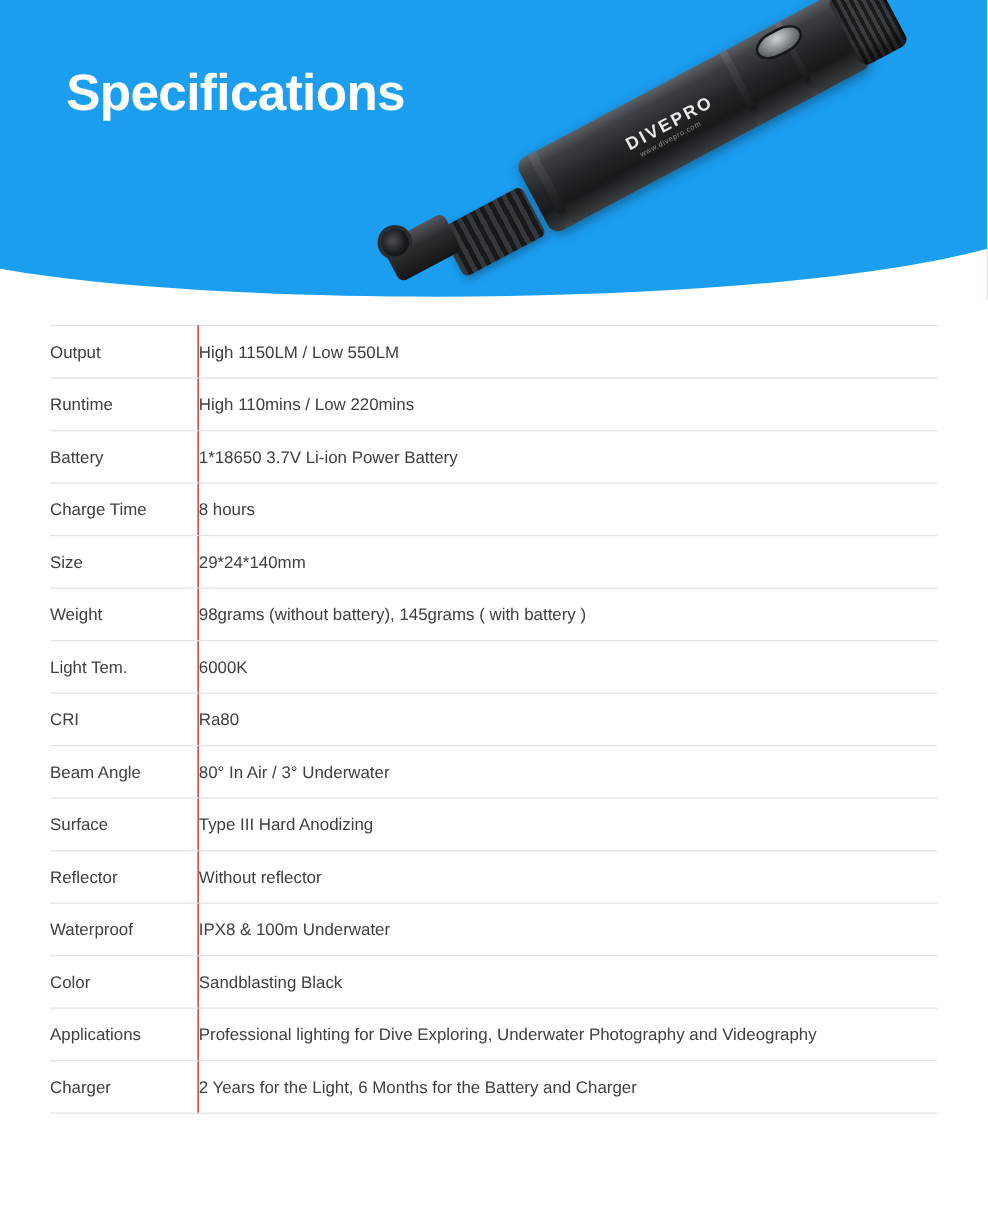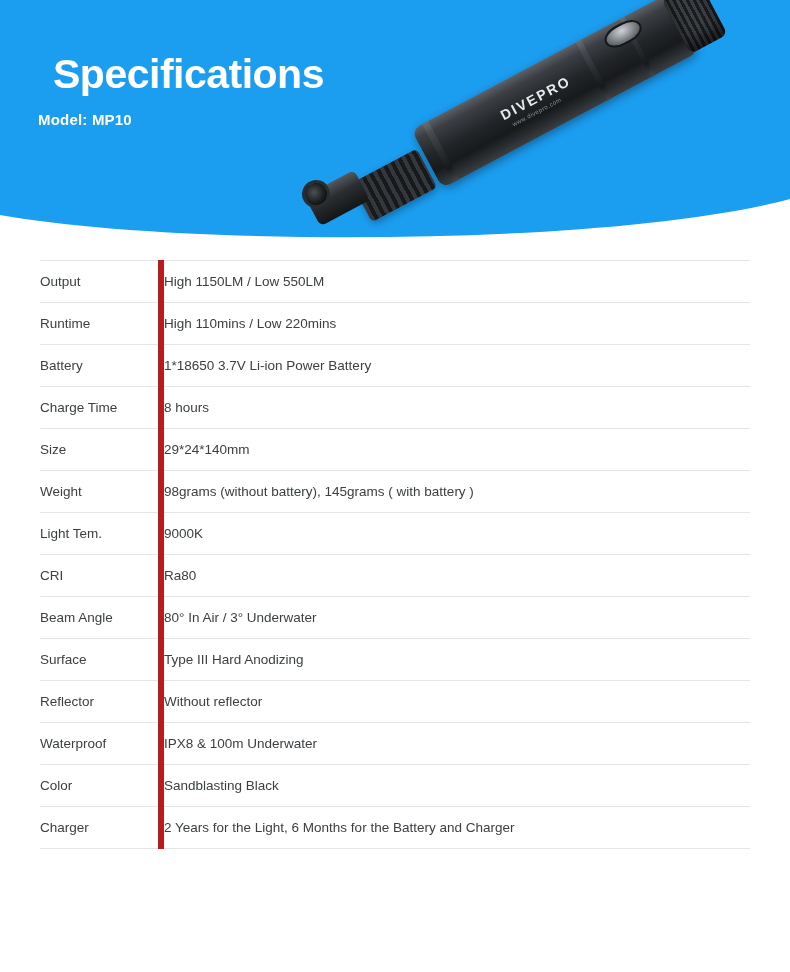--- a/index.html
+++ b/index.html
@@ -187,21 +187,21 @@
   table.specs td {
     border-bottom: 1px solid #e2e4e7;
     vertical-align: middle;
     font-size: 13.5px;
     color: #3c4043;
     padding: 0;
   }
   td.k {
     width: 118px;
     padding-left: 15px;
-    border-right: 6px solid #b91c1c;
+    border-right: 1px solid #b91c1c;
     color: #3c4043;
   }
   td.v {
     padding-left: 18px;
     color: #3c4043;
   }
   table.specs tr:first-child td { border-top: 1px solid #e2e4e7; }
 </style>
 </head>
 <body>
@@ -220,21 +220,20 @@
         <div class="brand-url">www.divepro.com</div>
       </div>
       <div class="neck"></div>
       <div class="head"></div>
       <div class="lens"></div>
     </div>
   </div>
 
   <div class="banner-text">
     <h1 class="banner-title">Specifications</h1>
-    <div class="banner-sub">Model: MP10</div>
   </div>
 
   <div class="banner-curve">
     <svg viewBox="0 0 790 60" preserveAspectRatio="none" aria-hidden="true">
       <path d="M0,60 L0,34 C180,66 610,66 790,18 L790,60 Z" fill="#ffffff"></path>
     </svg>
   </div>
 </div>
 
 <div class="table-wrap">
@@ -259,21 +258,21 @@
       <tr>
           <td class="k">Size</td>
           <td class="v">29*24*140mm</td>
         </tr>
       <tr>
           <td class="k">Weight</td>
           <td class="v">98grams (without battery), 145grams ( with battery )</td>
         </tr>
       <tr>
           <td class="k">Light Tem.</td>
-          <td class="v">9000K</td>
+          <td class="v">6000K</td>
         </tr>
       <tr>
           <td class="k">CRI</td>
           <td class="v">Ra80</td>
         </tr>
       <tr>
           <td class="k">Beam Angle</td>
           <td class="v">80° In Air / 3° Underwater</td>
         </tr>
       <tr>
@@ -284,20 +283,24 @@
           <td class="k">Reflector</td>
           <td class="v">Without reflector</td>
         </tr>
       <tr>
           <td class="k">Waterproof</td>
           <td class="v">IPX8 &amp; 100m Underwater</td>
         </tr>
       <tr>
           <td class="k">Color</td>
           <td class="v">Sandblasting Black</td>
+        </tr>
+      <tr>
+          <td class="k">Applications</td>
+          <td class="v">Professional lighting for Dive Exploring, Underwater Photography and Videography</td>
         </tr>
       <tr>
           <td class="k">Charger</td>
           <td class="v">2 Years for the Light,  6 Months for the Battery and Charger</td>
         </tr>
     </tbody>
   </table>
 </div>
 
 </body></html>

